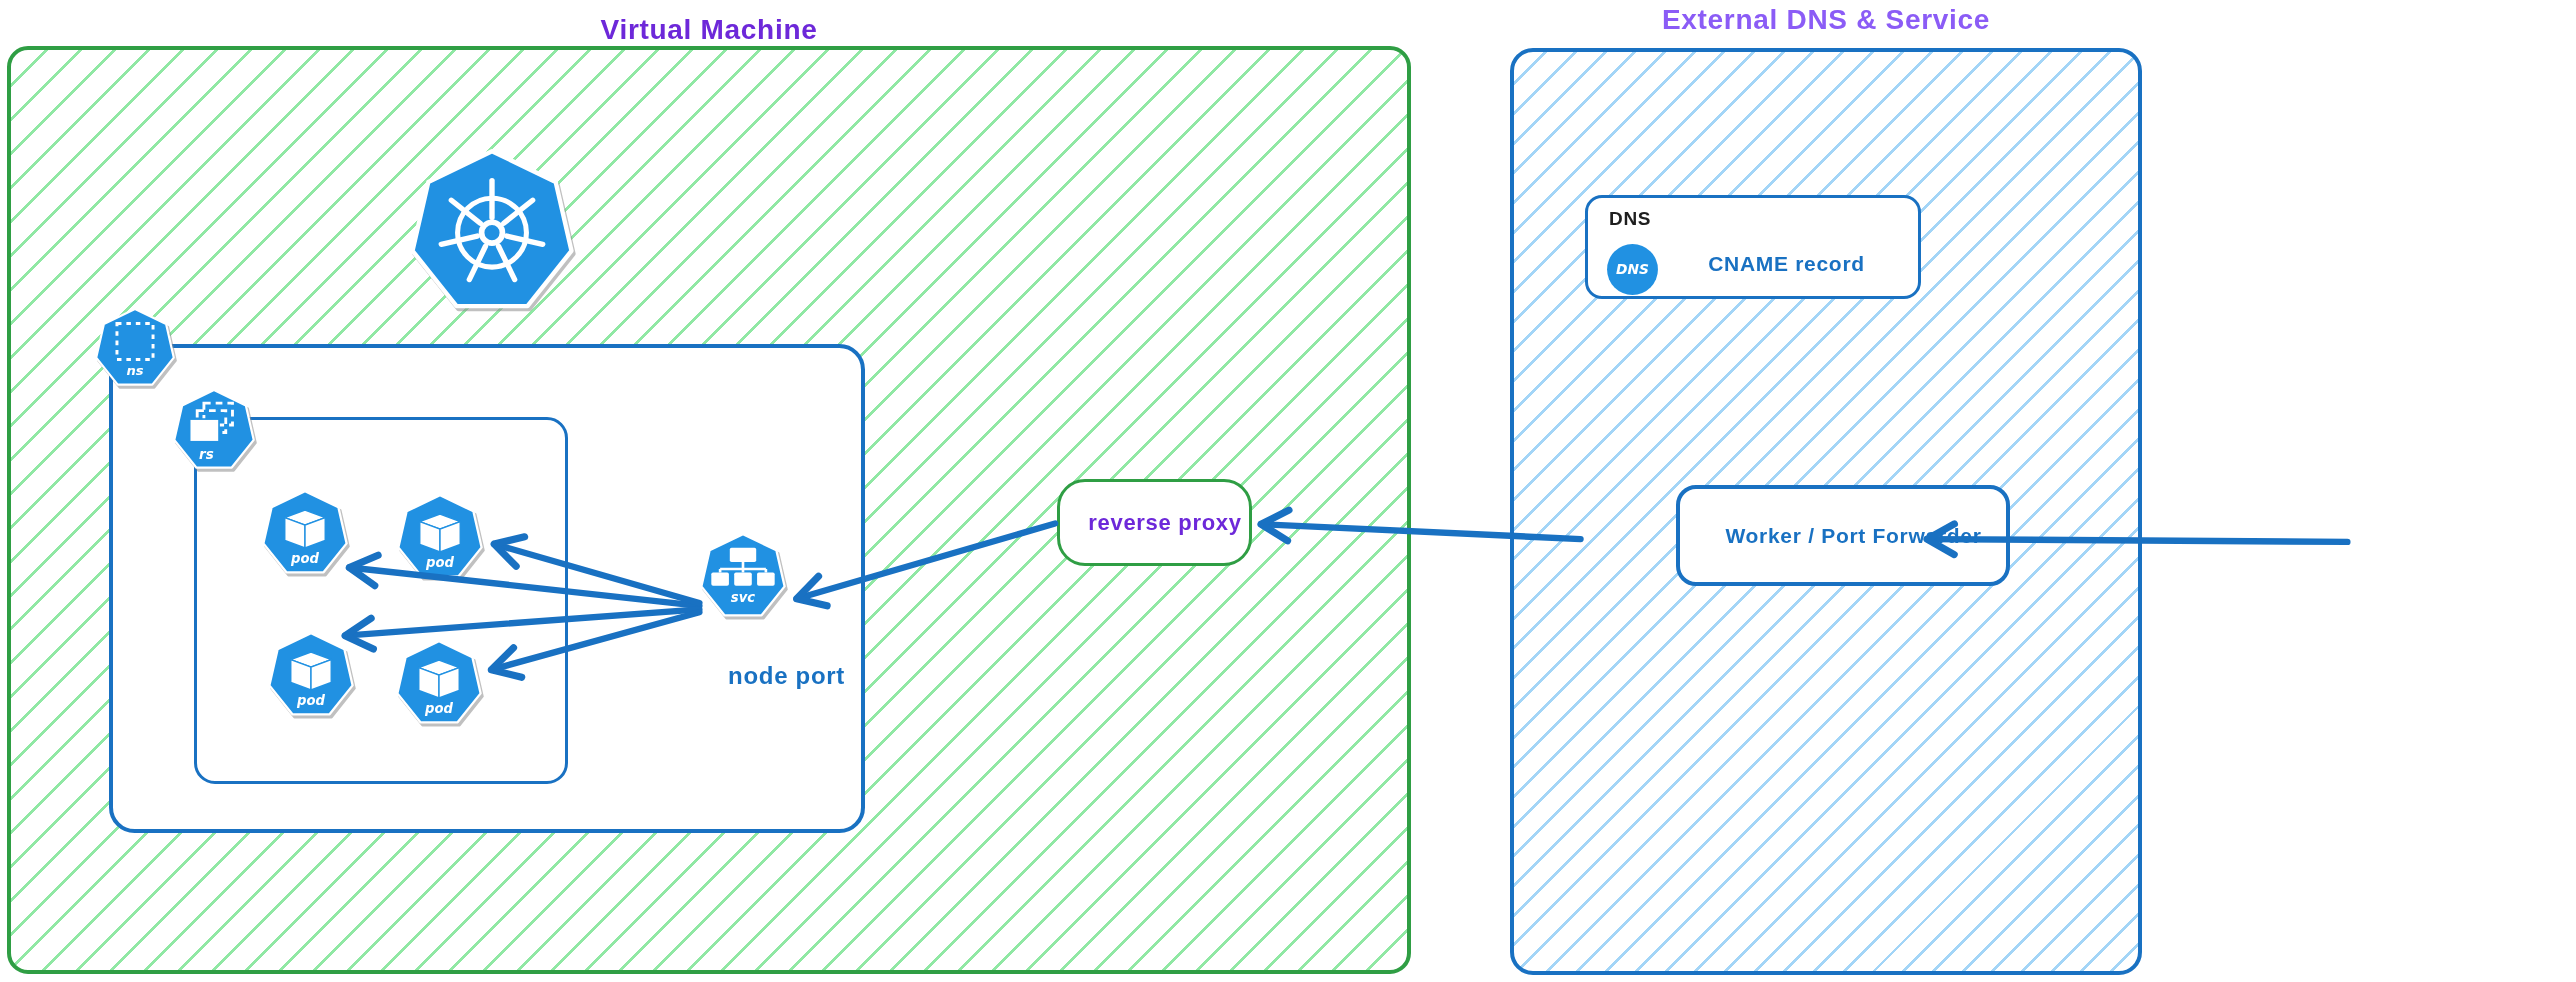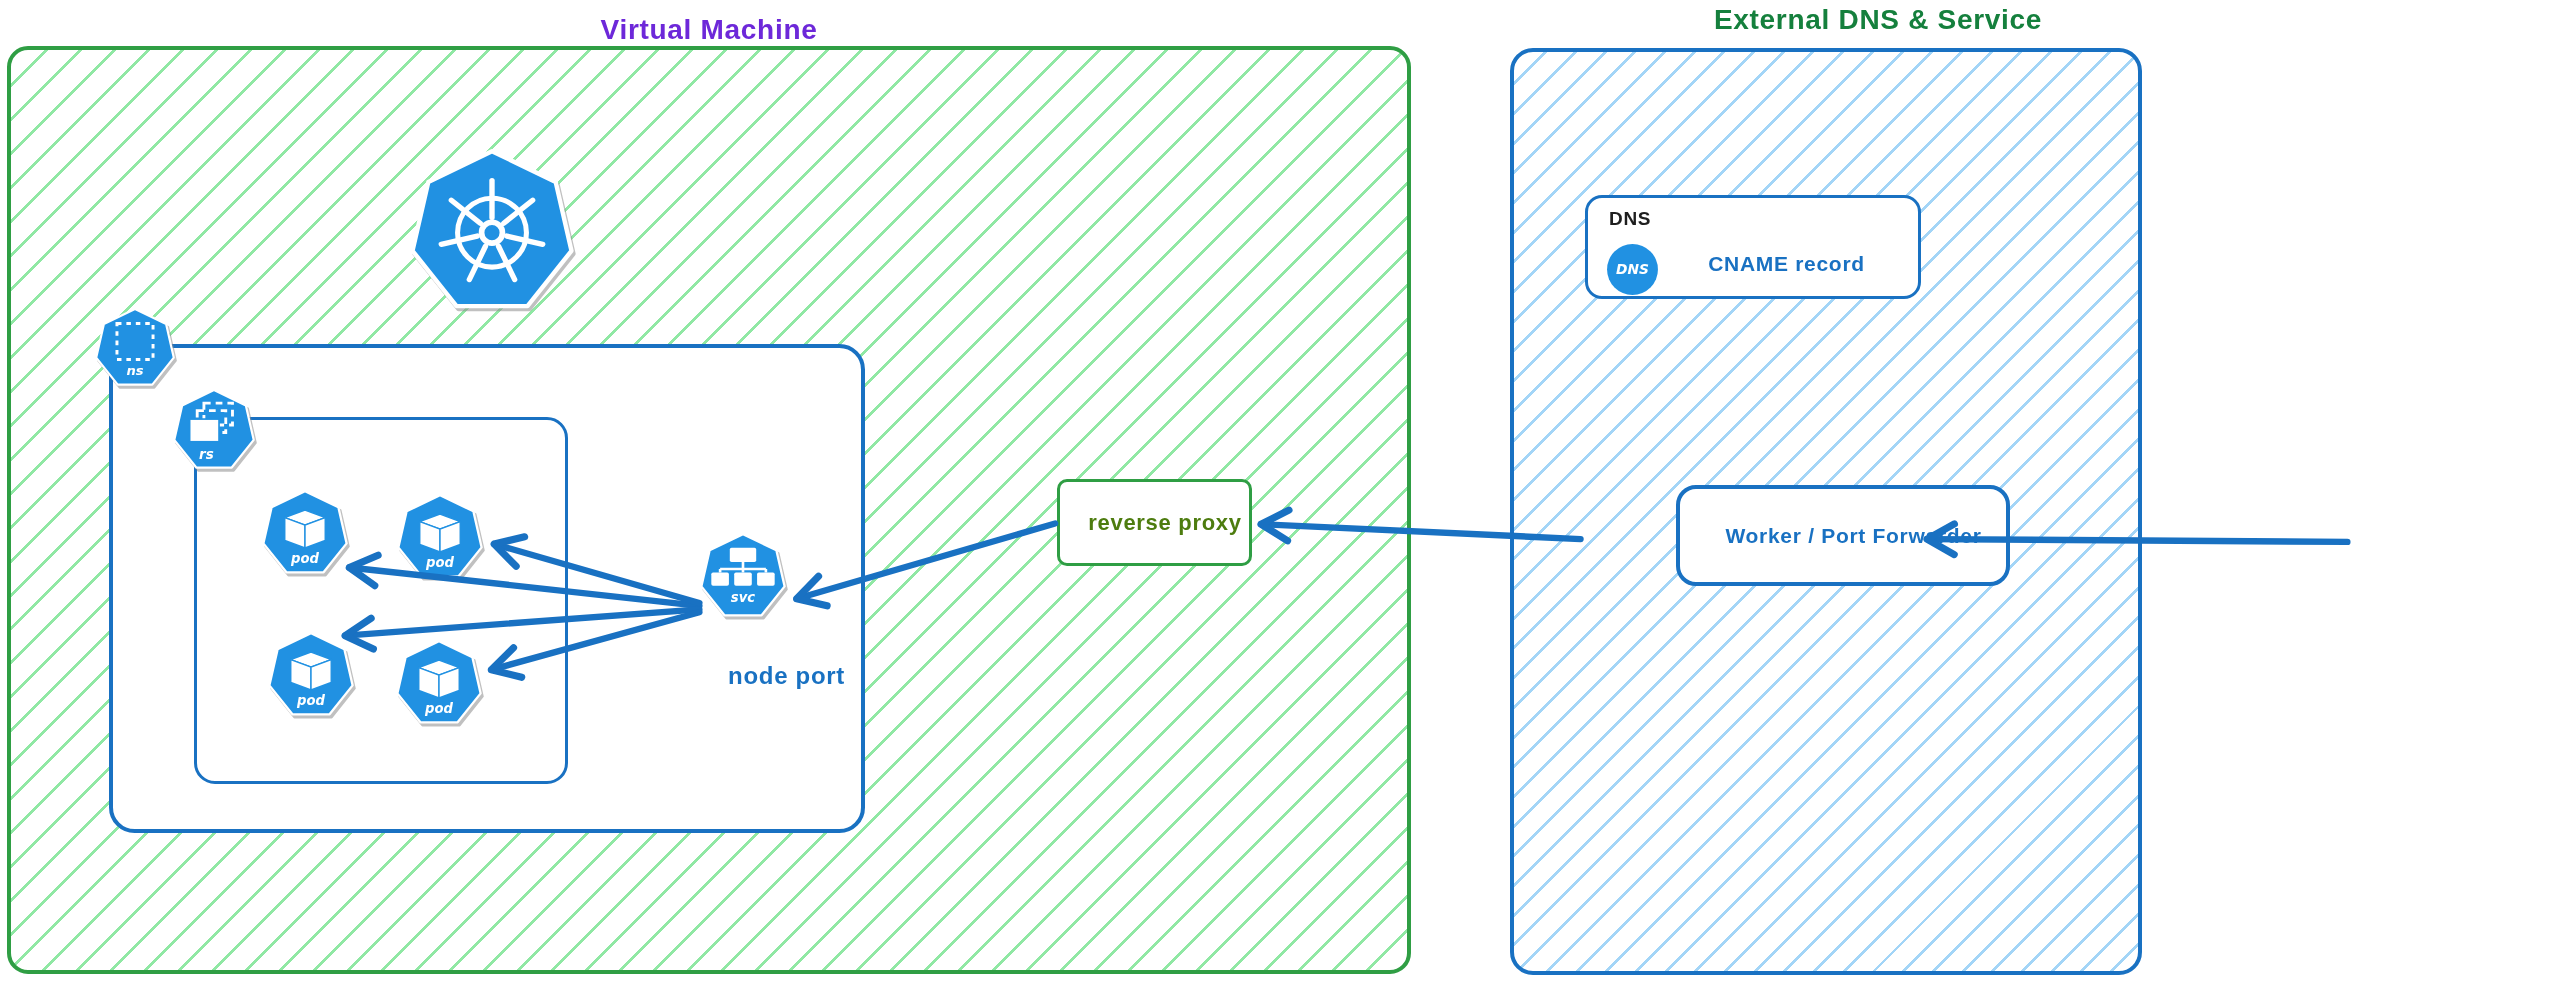--- a/index.html
+++ b/index.html
@@ -24,33 +24,33 @@
     border:4.3px solid #1971c2;border-radius:23px;
     background:
       repeating-linear-gradient(135deg,#a3d5f7 0px,#a3d5f7 2.8px,transparent 2.8px,transparent 21px),
       #ffffff;
   }
   .region-title{
     position:absolute;text-align:center;
     font-size:28px;font-weight:600;letter-spacing:0.7px;
   }
   .vm-title{left:7px;top:4.3px;width:1404px;color:#6d28d9;margin-top:10px;}
-  .ext-title{left:1562px;top:4.3px;width:632px;color:#15803d;}
+  .ext-title{left:1510px;top:4.3px;width:632px;color:#8b5cf6;}
 
   
   .white-box{
     position:absolute;box-sizing:border-box;background:#ffffff;padding-left:21px;
   }
   .ns-box{left:109px;top:344px;width:756px;height:489px;border:4.3px solid #1971c2;border-radius:25.6px;}
   .pods-box{left:194px;top:417px;width:374px;height:367px;border:3.6px solid #1971c2;border-radius:21px;}
   .rproxy-box{
     left:1057px;top:479px;width:195px;height:87px;
-    border:3.6px solid #2f9e44;border-radius:10px;
+    border:3.6px solid #2f9e44;border-radius:28px;
     display:flex;align-items:center;justify-content:center;
-    color:#4d7c0f;font-size:22px;font-weight:600;letter-spacing:0.7px;
+    color:#6d28d9;font-size:22px;font-weight:600;letter-spacing:0.7px;
   }
   .dns-box{left:1585px;top:195px;width:336px;height:104px;border:3.6px solid #1971c2;border-radius:17px;}
   .dns-group-label{position:absolute;left:21px;top:10px;color:#1e1e1e;font-size:19px;font-weight:700;letter-spacing:0.7px;}
   .dns-circle{position:absolute;left:18px;top:45px;width:53px;height:53px;}
   .cname-label{position:absolute;left:78px;top:54px;width:241px;text-align:center;color:#1971c2;font-size:21px;font-weight:700;letter-spacing:0.7px;}
   .worker-box{
     left:1676px;top:485px;width:334px;height:101px;
     border:4.3px solid #1971c2;border-radius:20px;
     display:flex;align-items:center;justify-content:center;
     color:#1971c2;font-size:21px;font-weight:600;letter-spacing:0.7px;

